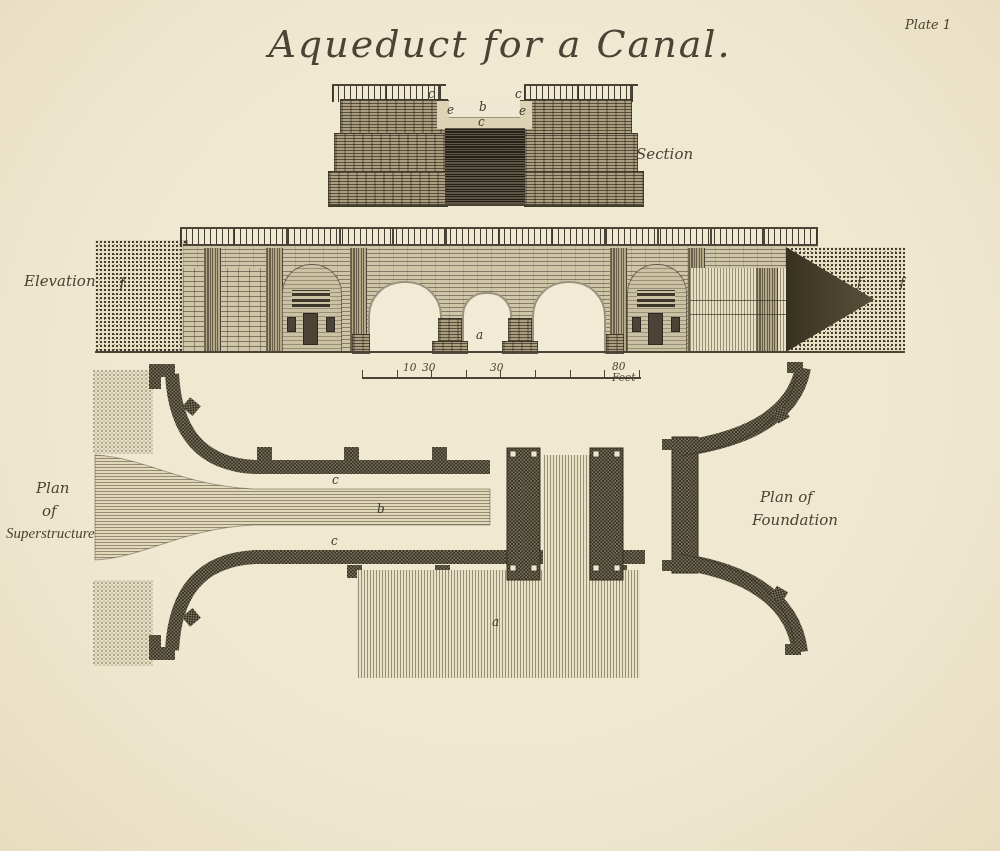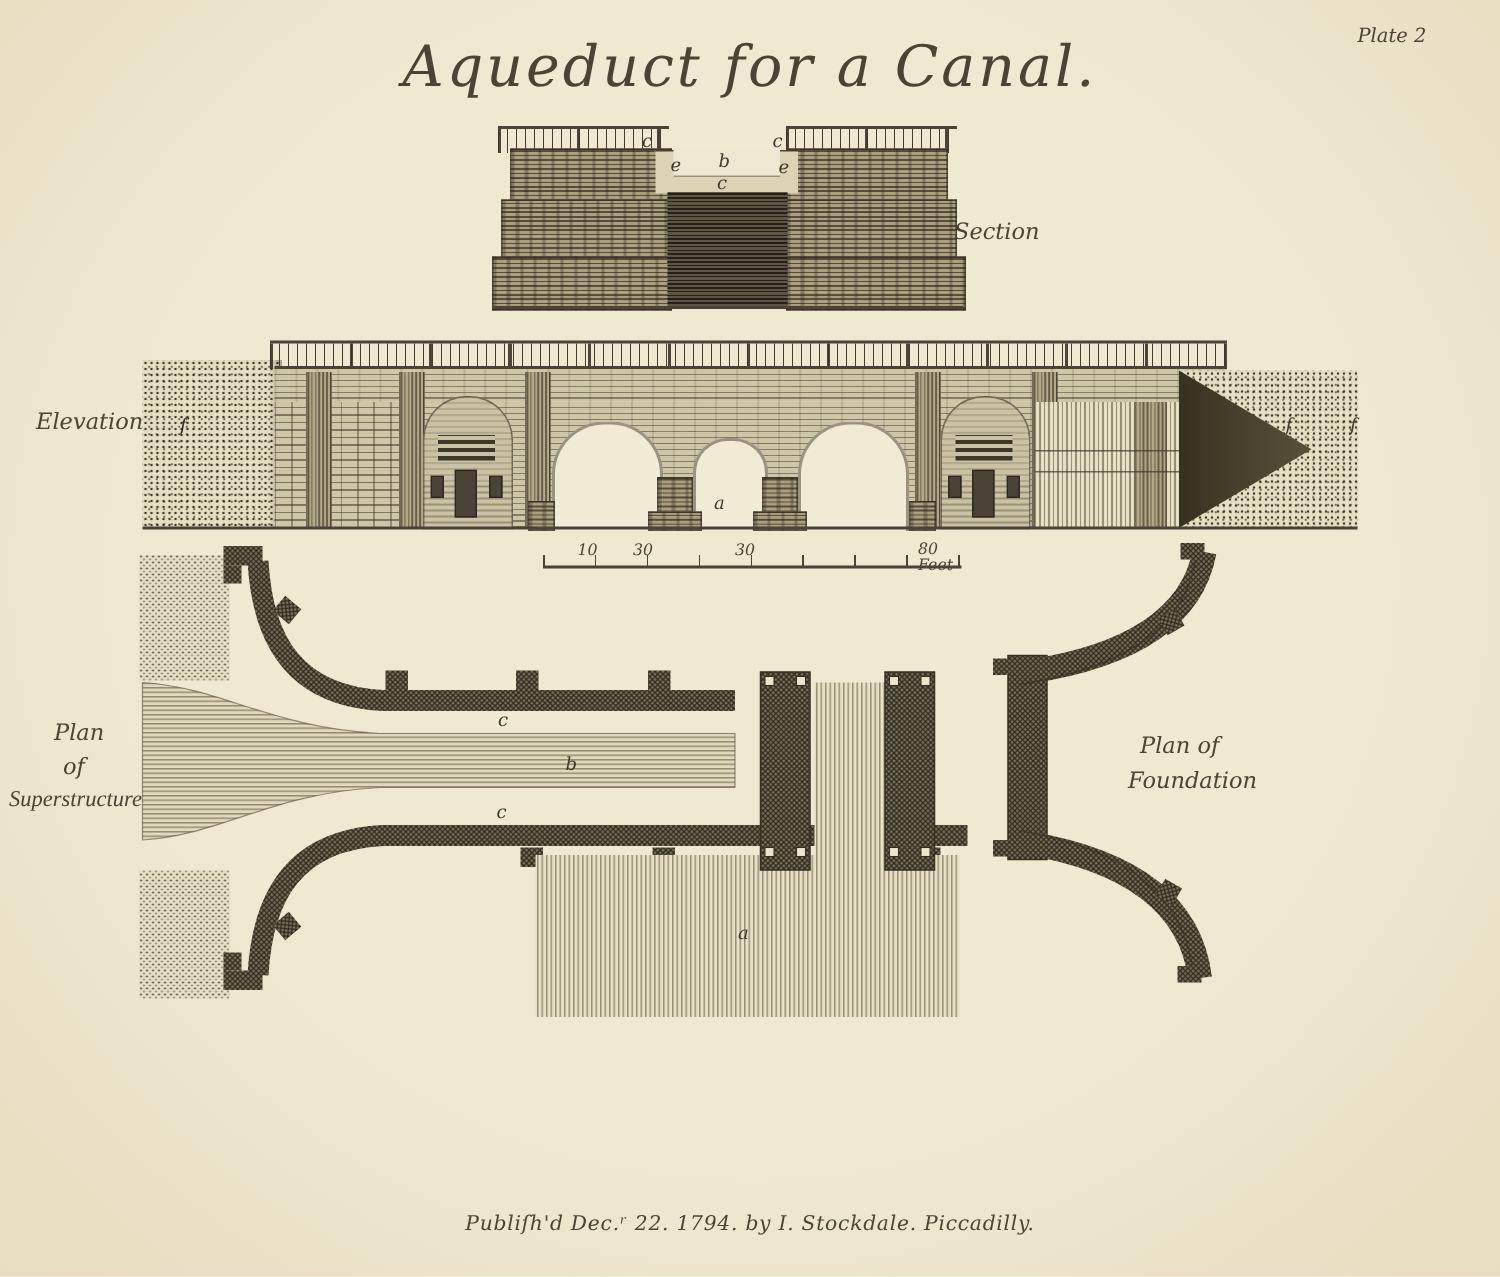--- a/index.html
+++ b/index.html
@@ -67,21 +67,21 @@
     background-image:repeating-linear-gradient(90deg,#4a4336 0 1px, transparent 1px 34.6px);
   }
   .num{font-style:italic;font-size:10.5px;color:#4c4334;line-height:1;}
 </style>
 </head>
 <body>
 
 <div id="plate">
 
   <div class="abs it" style="left:250px;top:22px;width:500px;text-align:center;font-size:38px;letter-spacing:2px;">Aqueduct for a Canal.</div>
-  <div class="abs it" style="left:905px;top:17px;font-size:13px;">Plate 2</div>
+  <div class="abs it" style="left:905px;top:17px;font-size:13px;">Plate 1</div>
 
   <div class="abs" style="left:0;top:0;width:0;height:0;">
     <div class="abs rail" style="left:332px;top:84px;width:114px;height:16px;"></div>
     <div class="abs rail" style="left:524px;top:84px;width:114px;height:16px;"></div>
 
     <div class="abs masonry-dark" style="left:340px;top:99px;width:106px;height:34px;"></div>
     <div class="abs masonry-dark" style="left:334px;top:133px;width:112px;height:38px;"></div>
     <div class="abs masonry-dark" style="left:328px;top:171px;width:118px;height:34px;"></div>
     <div class="abs masonry-dark" style="left:524px;top:99px;width:106px;height:34px;"></div>
     <div class="abs masonry-dark" style="left:524px;top:133px;width:112px;height:38px;"></div>
@@ -154,21 +154,21 @@
     <span class="abs lt" style="left:120px;top:277px;color:#2e2920;">f</span>
     <span class="abs lt" style="left:476px;top:329px;">a</span>
     <span class="abs lt" style="left:857px;top:277px;">f</span>
     <span class="abs lt" style="left:900px;top:277px;">f</span>
     <div class="abs it" style="left:24px;top:272px;font-size:15px;">Elevation</div>
   </div>
 
   <div class="abs" style="left:0;top:0;width:0;height:0;">
     <div class="abs tick-row" style="left:362px;top:370px;width:278px;height:8px;"></div>
     <div class="abs" style="left:362px;top:377px;width:279px;height:1.5px;background:#4a4336;"></div>
-    <span class="abs num" style="left:385px;top:362px;">10</span>
+    <span class="abs num" style="left:403px;top:362px;">10</span>
     <span class="abs num" style="left:422px;top:362px;">30</span>
     <span class="abs num" style="left:490px;top:362px;">30</span>
     <span class="abs num" style="left:612px;top:361px;">80 Feet</span>
   </div>
 
   <svg class="abs" style="left:85px;top:362px;" width="830" height="346" viewBox="0 0 830 346">
     <defs>
       <pattern id="px" width="3.5" height="3.5" patternUnits="userSpaceOnUse">
         <rect width="3.5" height="3.5" fill="#79715a"></rect>
         <path d="M0 0 L3.5 3.5 M3.5 0 L0 3.5" stroke="#2c271b" stroke-width="0.8"></path>
@@ -241,14 +241,13 @@
   <span class="abs lt" style="left:377px;top:503px;">b</span>
   <span class="abs lt" style="left:331px;top:535px;">c</span>
   <span class="abs lt" style="left:492px;top:616px;">a</span>
 
   <div class="abs it" style="left:36px;top:479px;font-size:15px;">Plan</div>
   <div class="abs it" style="left:42px;top:502px;font-size:15px;">of</div>
   <div class="abs it" style="left:6px;top:525px;font-size:15px;font-family:Liberation Serif, serif;">Superstructure</div>
   <div class="abs it" style="left:760px;top:488px;font-size:15px;">Plan of</div>
   <div class="abs it" style="left:752px;top:511px;font-size:15px;">Foundation</div>
 
-  <div class="abs it" style="left:300px;top:808px;width:400px;text-align:center;font-size:13.5px;letter-spacing:.5px;">Publiſh'd Dec.ʳ 22. 1794. by I. Stockdale. Piccadilly.</div>
 </div>
 
 </body></html>

